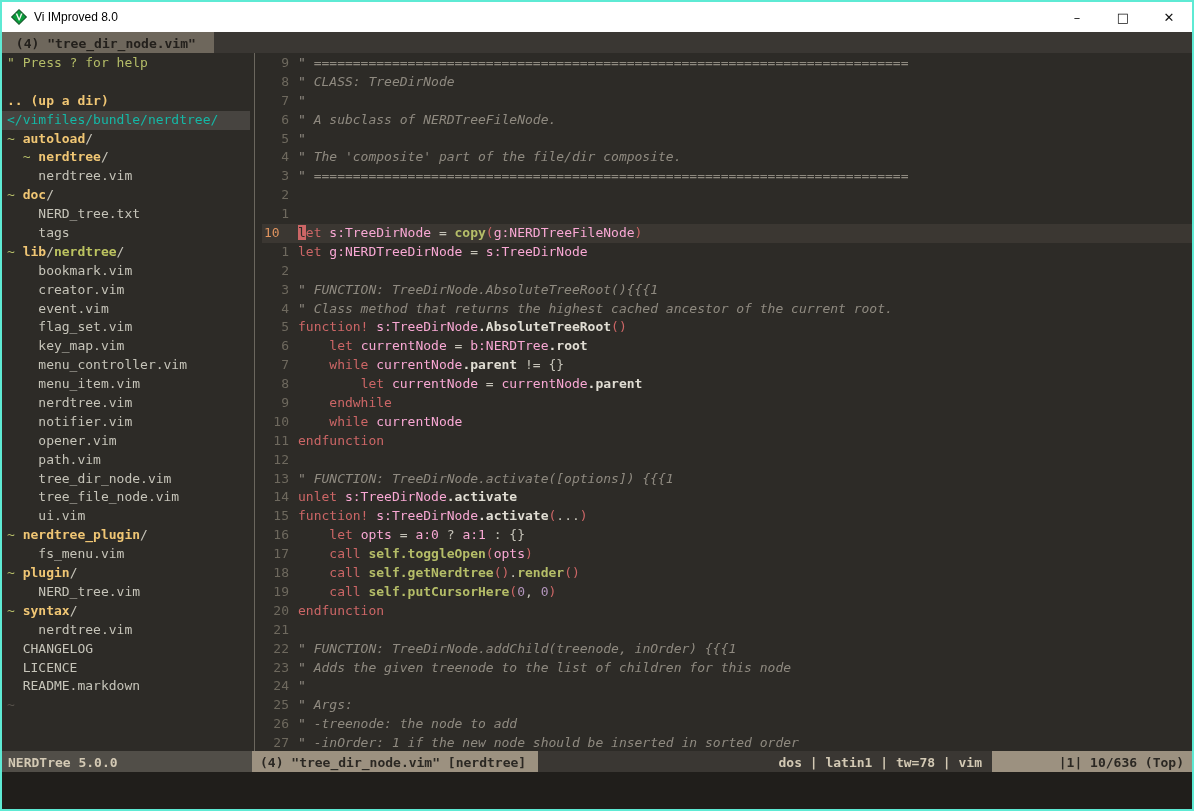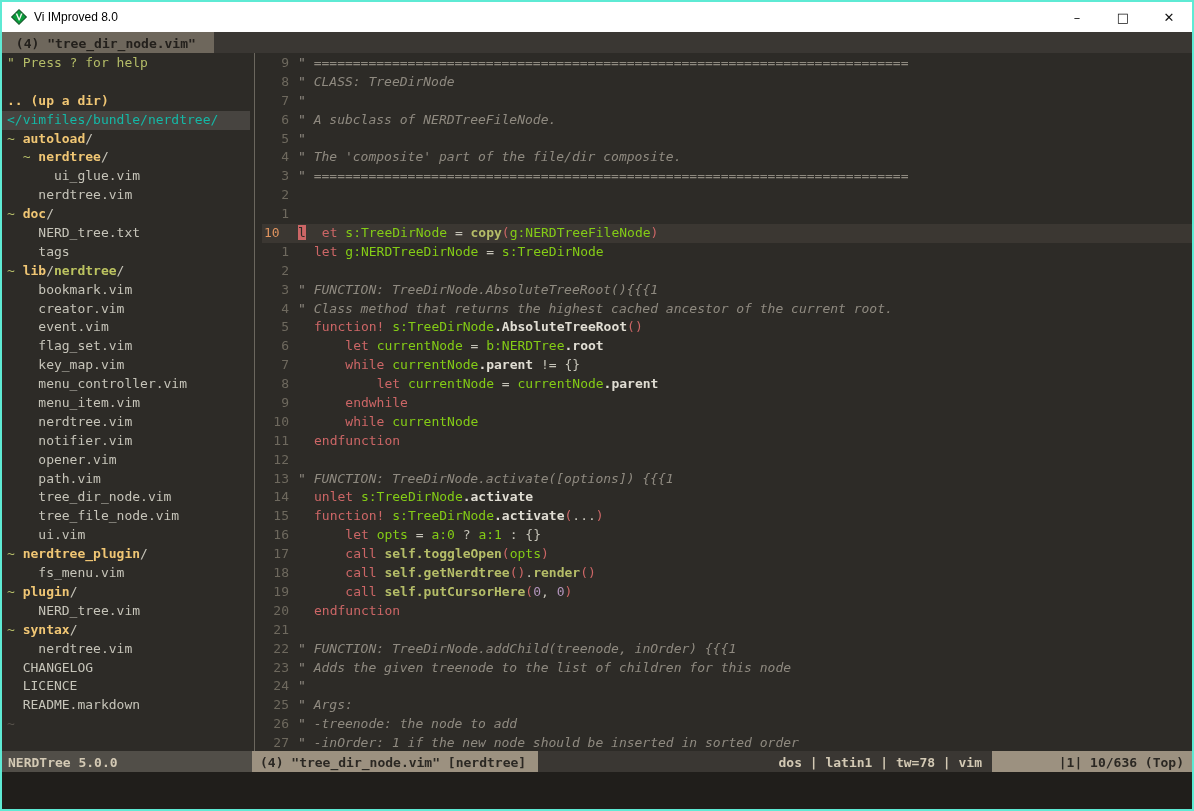--- a/index.html
+++ b/index.html
@@ -37,23 +37,23 @@
   .vsep{ width:12px; flex:0 0 auto; position:relative; background:#2d2b27; }
   .vsep::before{ content:""; position:absolute; left:4px; top:0; bottom:0; width:1px; background:#6b675e; }
   .editor{ flex:1 1 auto; overflow:hidden; padding-top:1px; }
   .eline{ height:18.9px; line-height:18.9px; font-size:13px; white-space:pre; display:flex; }
   .eline.cursorline{ background:#3b3732; }
   .lnum{ width:36px; flex:0 0 auto; text-align:right; padding-right:9px; color:#6e695e; }
   .lnum-cur{ text-align:left; padding-left:2px; color:#de935f; }
   .lcode{ flex:1 1 auto; }
   .tk-c{ color:#8f8a80; font-style:italic; }
   .tk-cb{ color:#8f8a80; font-style:italic; font-weight:normal; }
-  .tk-k{ color:#cc6666;padding-left:16px; }
+  .tk-k{ color:#cc6666; }
   .tk-r{ color:#cc6666; }
-  .tk-i{ color:#84cc16; }
+  .tk-i{ color:#f9a8d4; }
   .tk-f{ color:#b5bd68; font-weight:bold; }
   .tk-m{ color:#e0ddd3; font-weight:bold; }
   .tk-p{ color:#c6c4b9; }
   .tk-num{ color:#b294bb; }
   .tk-cursor{ background:#cc6666; color:#2d2b27; }
   
   .statusline{ height:21px; flex:0 0 auto; display:flex; align-items:stretch; background:#3a3733;
                font-size:13px; font-weight:bold; white-space:pre; }
   .st-nerdtree{ width:250px; flex:0 0 auto; background:#514e48; color:#d3c9b4; padding:1px 8px 0 6px; display:flex; align-items:center; }
   .st-file{ background:#9c9180; color:#2b2823; padding:1px 12px 0 8px; display:flex; align-items:center; }
@@ -87,21 +87,20 @@
   </div>
 
   <div class="main">
     <div class="sidebar">
         <div class="trow"><span></span><span class="t-help">" Press ? for help</span></div>
         <div class="trow"><span></span></div>
         <div class="trow"><span></span><span class="t-updir">.. (up a dir)</span></div>
         <div class="trow sel"><span></span><span class="t-root">&lt;/vimfiles/bundle/nerdtree/</span></div>
         <div class="trow"><span></span><span class="t-marker">~ </span><span class="t-dir">autoload</span><span class="t-slash">/</span></div>
         <div class="trow"><span>  </span><span class="t-marker">~ </span><span class="t-dir">nerdtree</span><span class="t-slash">/</span></div>
-        <div class="trow"><span>      </span><span class="t-file">ui_glue.vim</span></div>
         <div class="trow"><span>    </span><span class="t-file">nerdtree.vim</span></div>
         <div class="trow"><span></span><span class="t-marker">~ </span><span class="t-dir">doc</span><span class="t-slash">/</span></div>
         <div class="trow"><span>    </span><span class="t-file">NERD_tree.txt</span></div>
         <div class="trow"><span>    </span><span class="t-file">tags</span></div>
         <div class="trow"><span></span><span class="t-marker">~ </span><span class="t-dir">lib</span><span class="t-slash">/</span><span class="t-subdir">nerdtree</span><span class="t-slash">/</span></div>
         <div class="trow"><span>    </span><span class="t-file">bookmark.vim</span></div>
         <div class="trow"><span>    </span><span class="t-file">creator.vim</span></div>
         <div class="trow"><span>    </span><span class="t-file">event.vim</span></div>
         <div class="trow"><span>    </span><span class="t-file">flag_set.vim</span></div>
         <div class="trow"><span>    </span><span class="t-file">key_map.vim</span></div>

